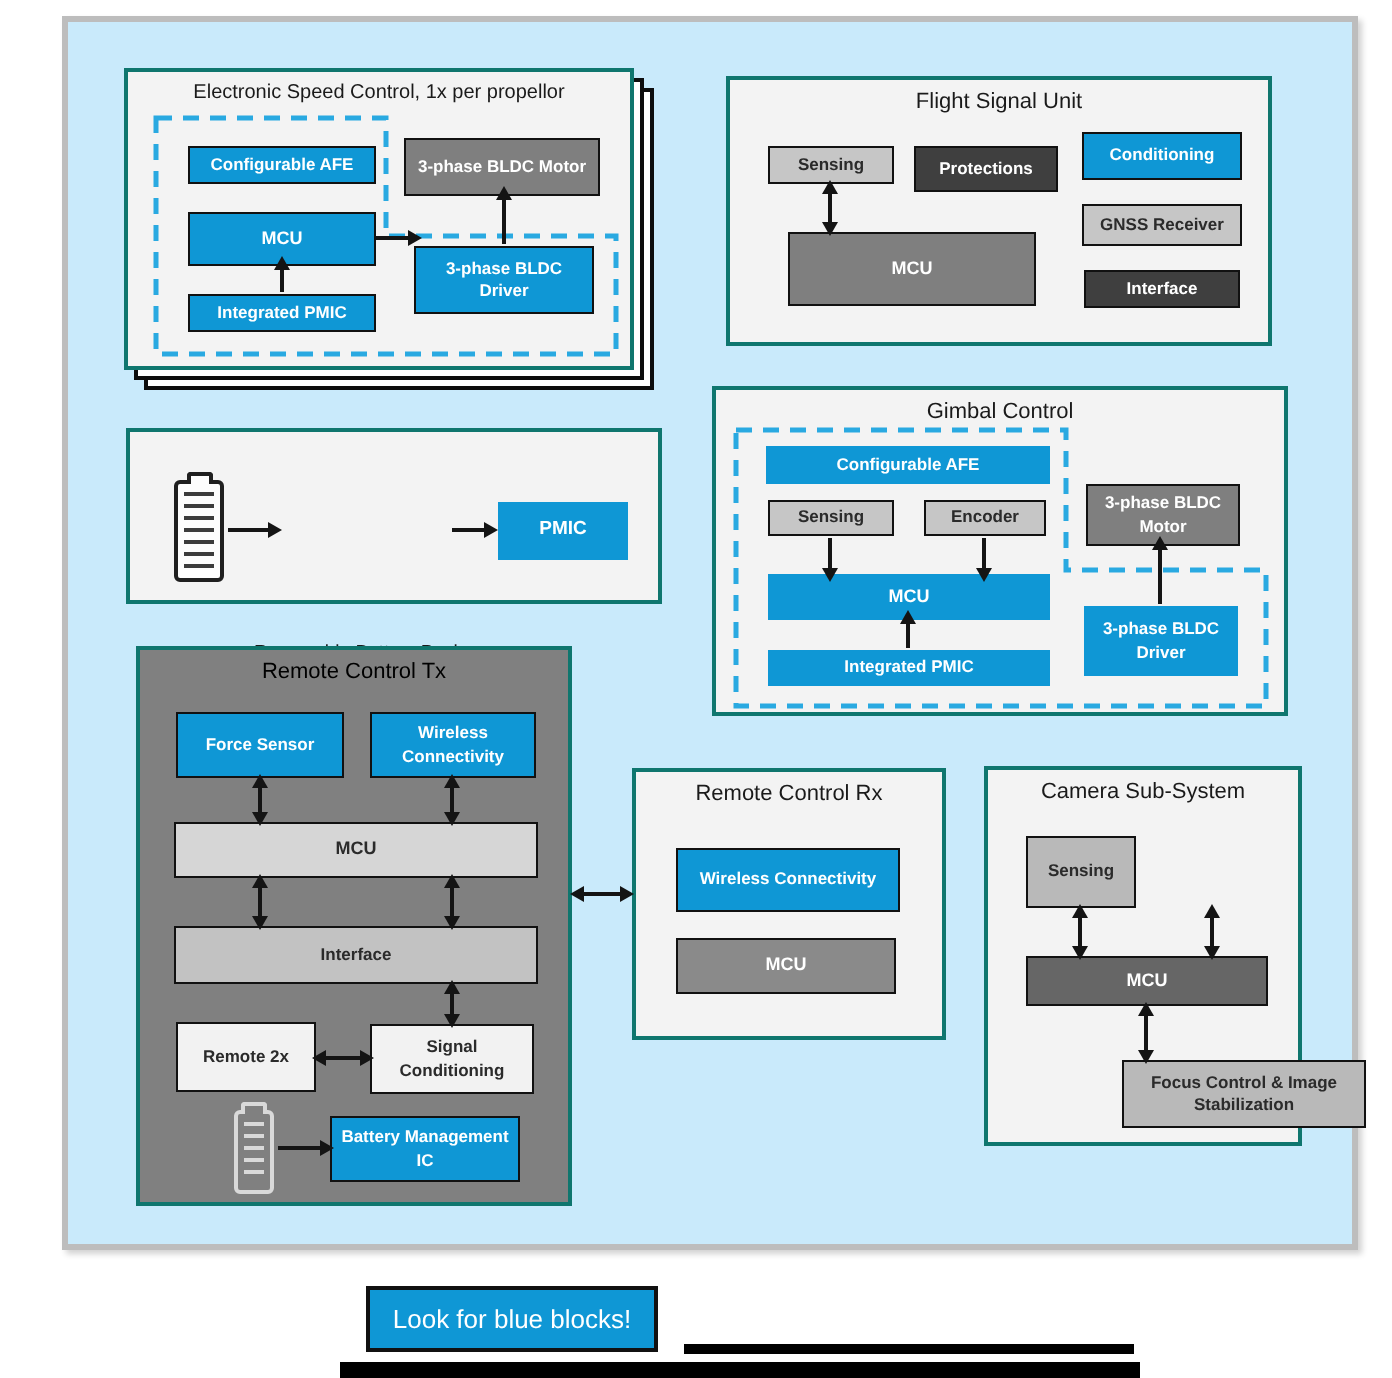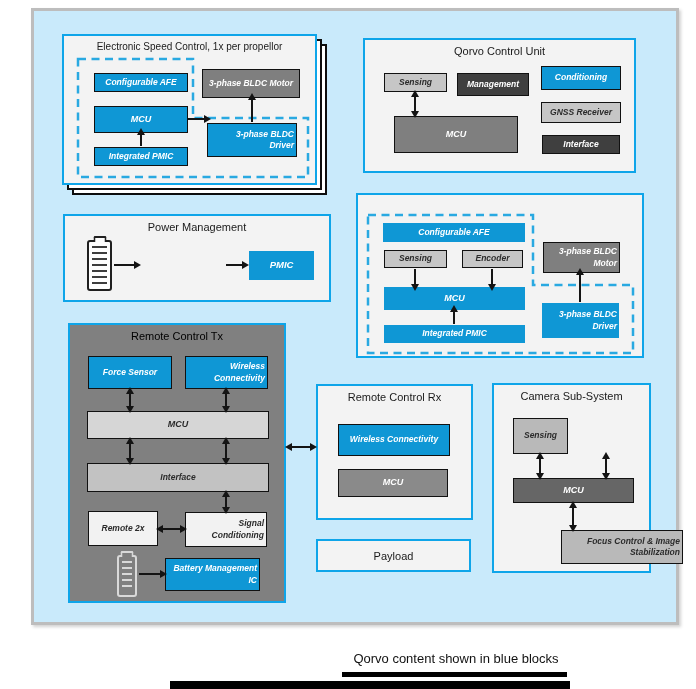--- a/index.html
+++ b/index.html
@@ -3,28 +3,28 @@
 <meta charset="utf-8">
 <style>
   html,body { margin:0; padding:0; background:#ffffff; }
   .stage { position:relative; width:696px; height:689px; background:#ffffff;
            font-family:"Liberation Sans", sans-serif; overflow:hidden; }
 
   .container { position:absolute; left:31px; top:8px; width:648px; height:617px;
                background:#c9eafb; border:3px solid #bdbdbd; box-sizing:border-box;
                box-shadow:2px 2px 3px rgba(0,0,0,0.18); }
 
-  .panel { position:absolute; background:#f3f3f3; border:2px solid #0ea5e9;
+  .panel { position:absolute; background:#f3f3f3; border:2px solid #0f766e;
            box-sizing:border-box; }
   .ptitle { position:absolute; top:5px; left:0; right:0; text-align:center;
             font-size:11px; color:#1a1a1a; }
 
   .blk { position:absolute; display:flex; align-items:center; justify-content:center;
-         text-align:right; font-weight:bold; font-size:8.5px; line-height:1.3;
-         box-sizing:border-box; border:1.5px solid #111; padding:1px 2px;font-style:italic; }
+         text-align:center; font-weight:bold; font-size:8.5px; line-height:1.3;
+         box-sizing:border-box; border:1.5px solid #111; padding:1px 2px; }
   .blue     { background:#0f97d5; color:#ffffff; }
   .noborder { border:none; }
   .lgray    { background:#c6c6c6; color:#2b2b2b; }
   .lgray2   { background:#b9b9b9; color:#2b2b2b; }
   .mgray    { background:#7f7f7f; color:#ffffff; }
   .dgray    { background:#666666; color:#ffffff; }
   .charcoal { background:#3f3f3f; color:#ffffff; }
   .whiteblk { background:#f2f2f2; color:#2b2b2b; }
   .txlight1 { background:#d6d6d6; color:#2b2b2b; }
   .txlight2 { background:#c2c2c2; color:#2b2b2b; }
@@ -90,42 +90,42 @@
       <div class="blk blue" style="left:30px;top:70px;width:94px;height:27px;font-size:9px;">MCU</div>
       <div class="blk blue" style="left:30px;top:111px;width:94px;height:19px;">Integrated PMIC</div>
       <div class="blk mgray" style="left:138px;top:33px;width:98px;height:29px;">3-phase BLDC Motor</div>
       <div class="blk blue" style="left:143px;top:87px;width:90px;height:34px;">3-phase BLDC Driver</div>
       <div class="arr v a-up" style="left:76px;top:98px;height:12px;"></div>
       <div class="arr h a-right" style="left:124px;top:82px;width:17px;"></div>
       <div class="arr v a-up" style="left:187px;top:63px;height:23px;"></div>
     </div>
 
     <div class="panel" style="left:329px;top:27px;width:273px;height:135px;">
-      <div class="ptitle">Qorvo Control Unit</div>
+      <div class="ptitle">Flight Signal Unit</div>
       <div class="blk lgray" style="left:19px;top:33px;width:63px;height:19px;">Sensing</div>
-      <div class="blk charcoal" style="left:92px;top:33px;width:72px;height:23px;">Management</div>
+      <div class="blk charcoal" style="left:92px;top:33px;width:72px;height:23px;">Protections</div>
       <div class="blk blue" style="left:176px;top:26px;width:80px;height:24px;">Conditioning</div>
       <div class="blk lgray" style="left:176px;top:62px;width:80px;height:21px;">GNSS Receiver</div>
       <div class="blk charcoal" style="left:177px;top:95px;width:78px;height:19px;">Interface</div>
       <div class="blk mgray" style="left:29px;top:76px;width:124px;height:37px;font-size:9px;">MCU</div>
       <div class="arr v a-up a-down" style="left:49px;top:56px;height:16px;"></div>
     </div>
 
     <div class="panel" style="left:29px;top:203px;width:268px;height:88px;">
-      <div class="ptitle">Power Management</div>
       <div class="battery" style="left:22px;top:24px;width:25px;height:51px;">
           <div class="stripes"></div>
         </div>
       <div class="blk blue noborder" style="left:184px;top:35px;width:65px;height:29px;font-size:9.5px;">PMIC</div>
       <div class="arr h a-right" style="left:49px;top:48px;width:21px;"></div>
       <div class="arr h a-right" style="left:161px;top:48px;width:17px;"></div>
       <div class="small-caption" style="left:62px;top:73px;">Removable Battery Pack</div>
     </div>
 
     <div class="panel" style="left:322px;top:182px;width:288px;height:165px;">
+      <div class="ptitle">Gimbal Control</div>
       <svg class="dash-svg" width="288" height="165">
         <polygon points="10,20 175,20 175,90 275,90 275,158 10,158" fill="none" stroke="#29a9e1" stroke-width="2.5" stroke-dasharray="8 5.5"></polygon>
       </svg>
       <div class="blk blue noborder" style="left:25px;top:28px;width:142px;height:19px;">Configurable AFE</div>
       <div class="blk lgray" style="left:26px;top:55px;width:63px;height:18px;">Sensing</div>
       <div class="blk lgray" style="left:104px;top:55px;width:61px;height:18px;">Encoder</div>
       <div class="blk blue noborder" style="left:26px;top:92px;width:141px;height:23px;font-size:9px;">MCU</div>
       <div class="blk blue noborder" style="left:26px;top:130px;width:141px;height:18px;">Integrated PMIC</div>
       <div class="blk mgray" style="left:185px;top:47px;width:77px;height:31px;">3-phase BLDC Motor</div>
       <div class="blk blue noborder" style="left:184px;top:108px;width:77px;height:35px;">3-phase BLDC Driver</div>
@@ -157,32 +157,29 @@
     </div>
 
     <div class="arr h a-left a-right" style="left:257px;top:435px;width:20px;"></div>
 
     <div class="panel" style="left:282px;top:373px;width:157px;height:136px;">
       <div class="ptitle">Remote Control Rx</div>
       <div class="blk blue" style="left:20px;top:38px;width:112px;height:32px;">Wireless Connectivity</div>
       <div class="blk mgray" style="left:20px;top:83px;width:110px;height:28px;font-size:9px;background:#8a8a8a;">MCU</div>
     </div>
 
-    <div class="panel" style="left:282px;top:528px;width:155px;height:33px;display:flex;align-items:center;justify-content:center;">
-      <div style="font-size:11px;color:#1a1a1a;">Payload</div>
-    </div>
 
     <div class="panel" style="left:458px;top:372px;width:159px;height:190px;">
       <div class="ptitle">Camera Sub-System</div>
       <div class="blk lgray2" style="left:19px;top:33px;width:55px;height:36px;">Sensing</div>
       <div class="blk dgray" style="left:19px;top:93px;width:121px;height:25px;font-size:9px;">MCU</div>
       <div class="blk lgray2" style="left:19px;top:145px;width:122px;height:34px;margin-left:48px;">Focus Control &amp; Image Stabilization</div>
       <div class="arr v a-up a-down" style="left:45px;top:73px;height:16px;"></div>
       <div class="arr v a-up a-down" style="left:111px;top:73px;height:16px;"></div>
       <div class="arr v a-up a-down" style="left:78px;top:122px;height:19px;"></div>
     </div>
 
   </div>
 
-  <div class="legend-caption">Qorvo content shown in blue blocks</div>
+  <div class="legend-badge">Look for blue blocks!</div>
   <div class="bar" style="left:342px;top:672px;width:225px;height:5px;"></div>
   <div class="bar" style="left:170px;top:681px;width:400px;height:8px;"></div>
 </div>
 
 </body></html>

